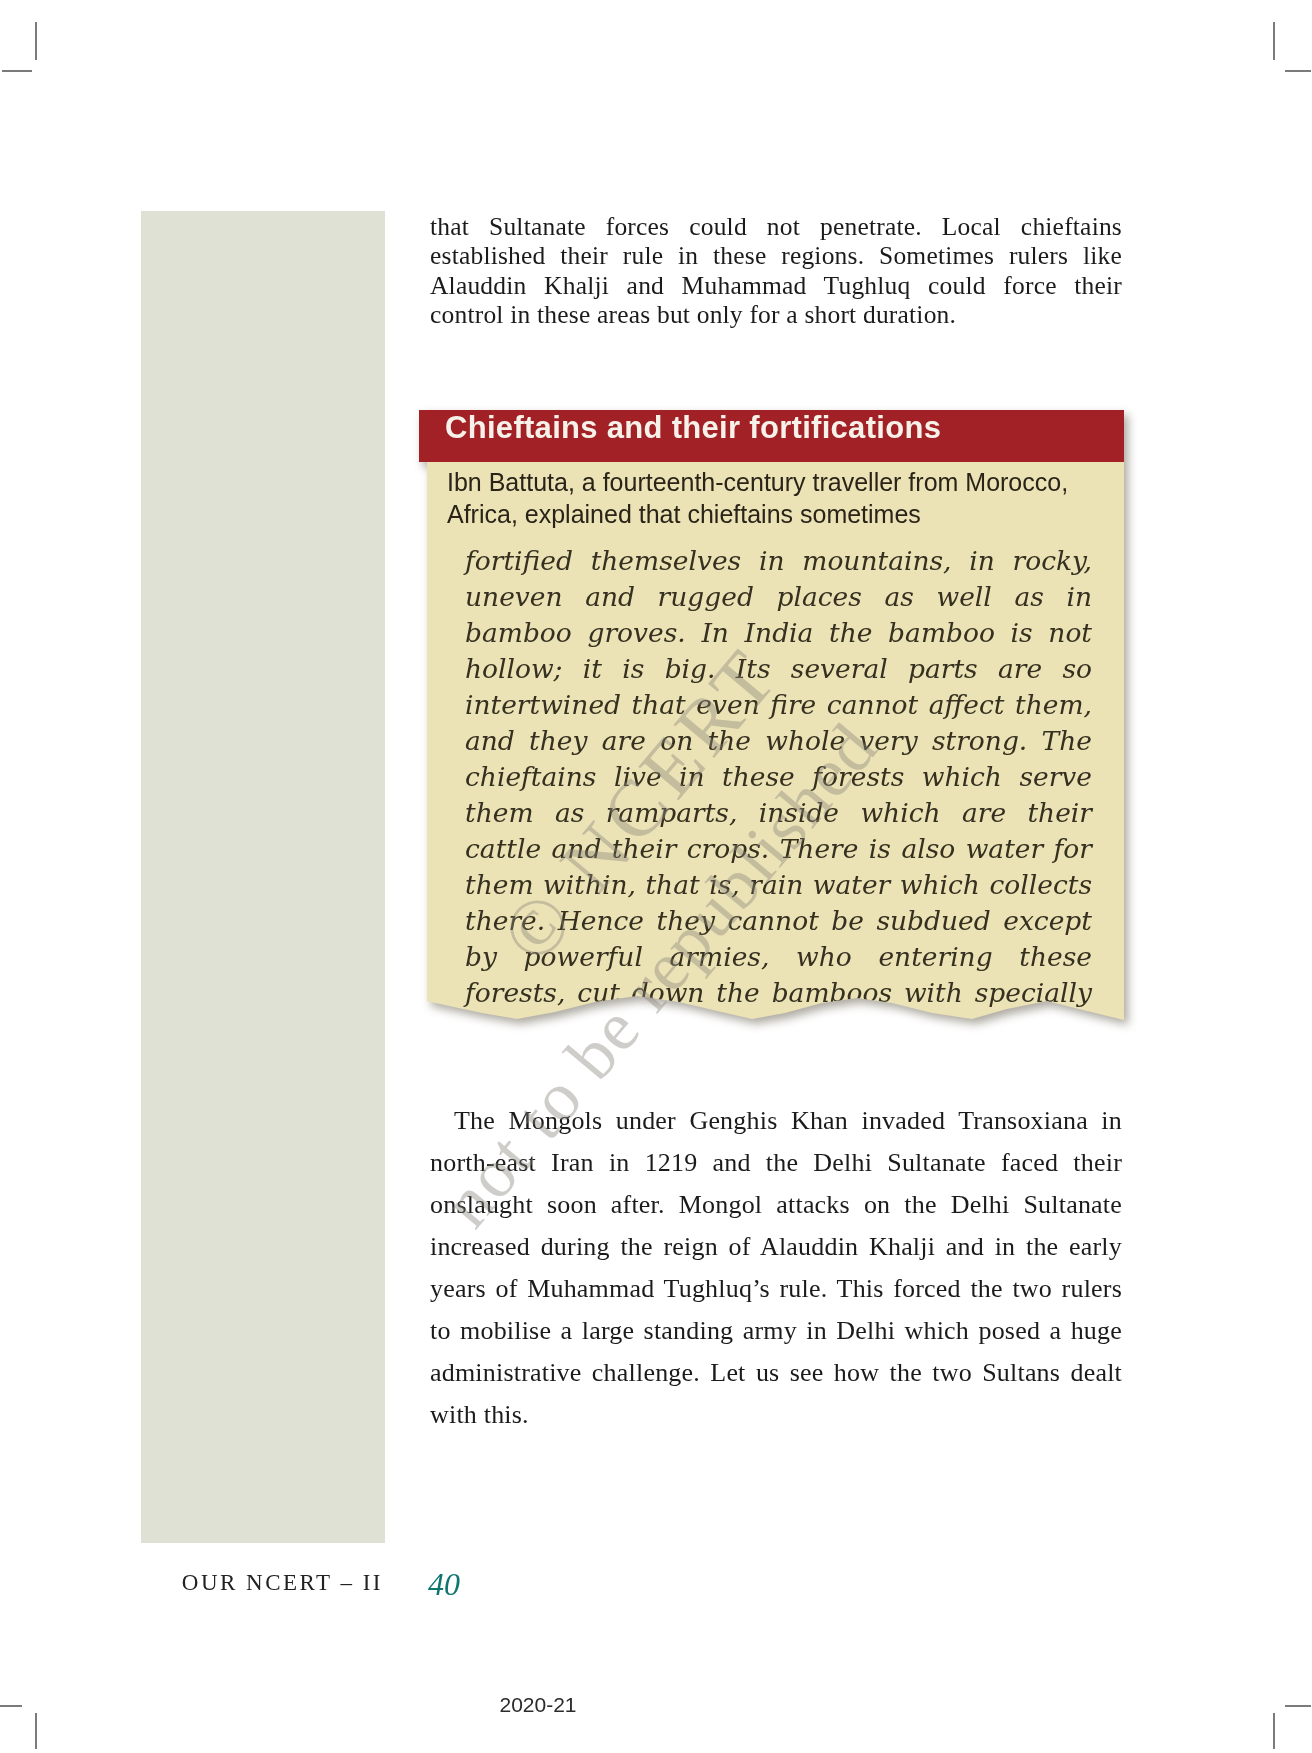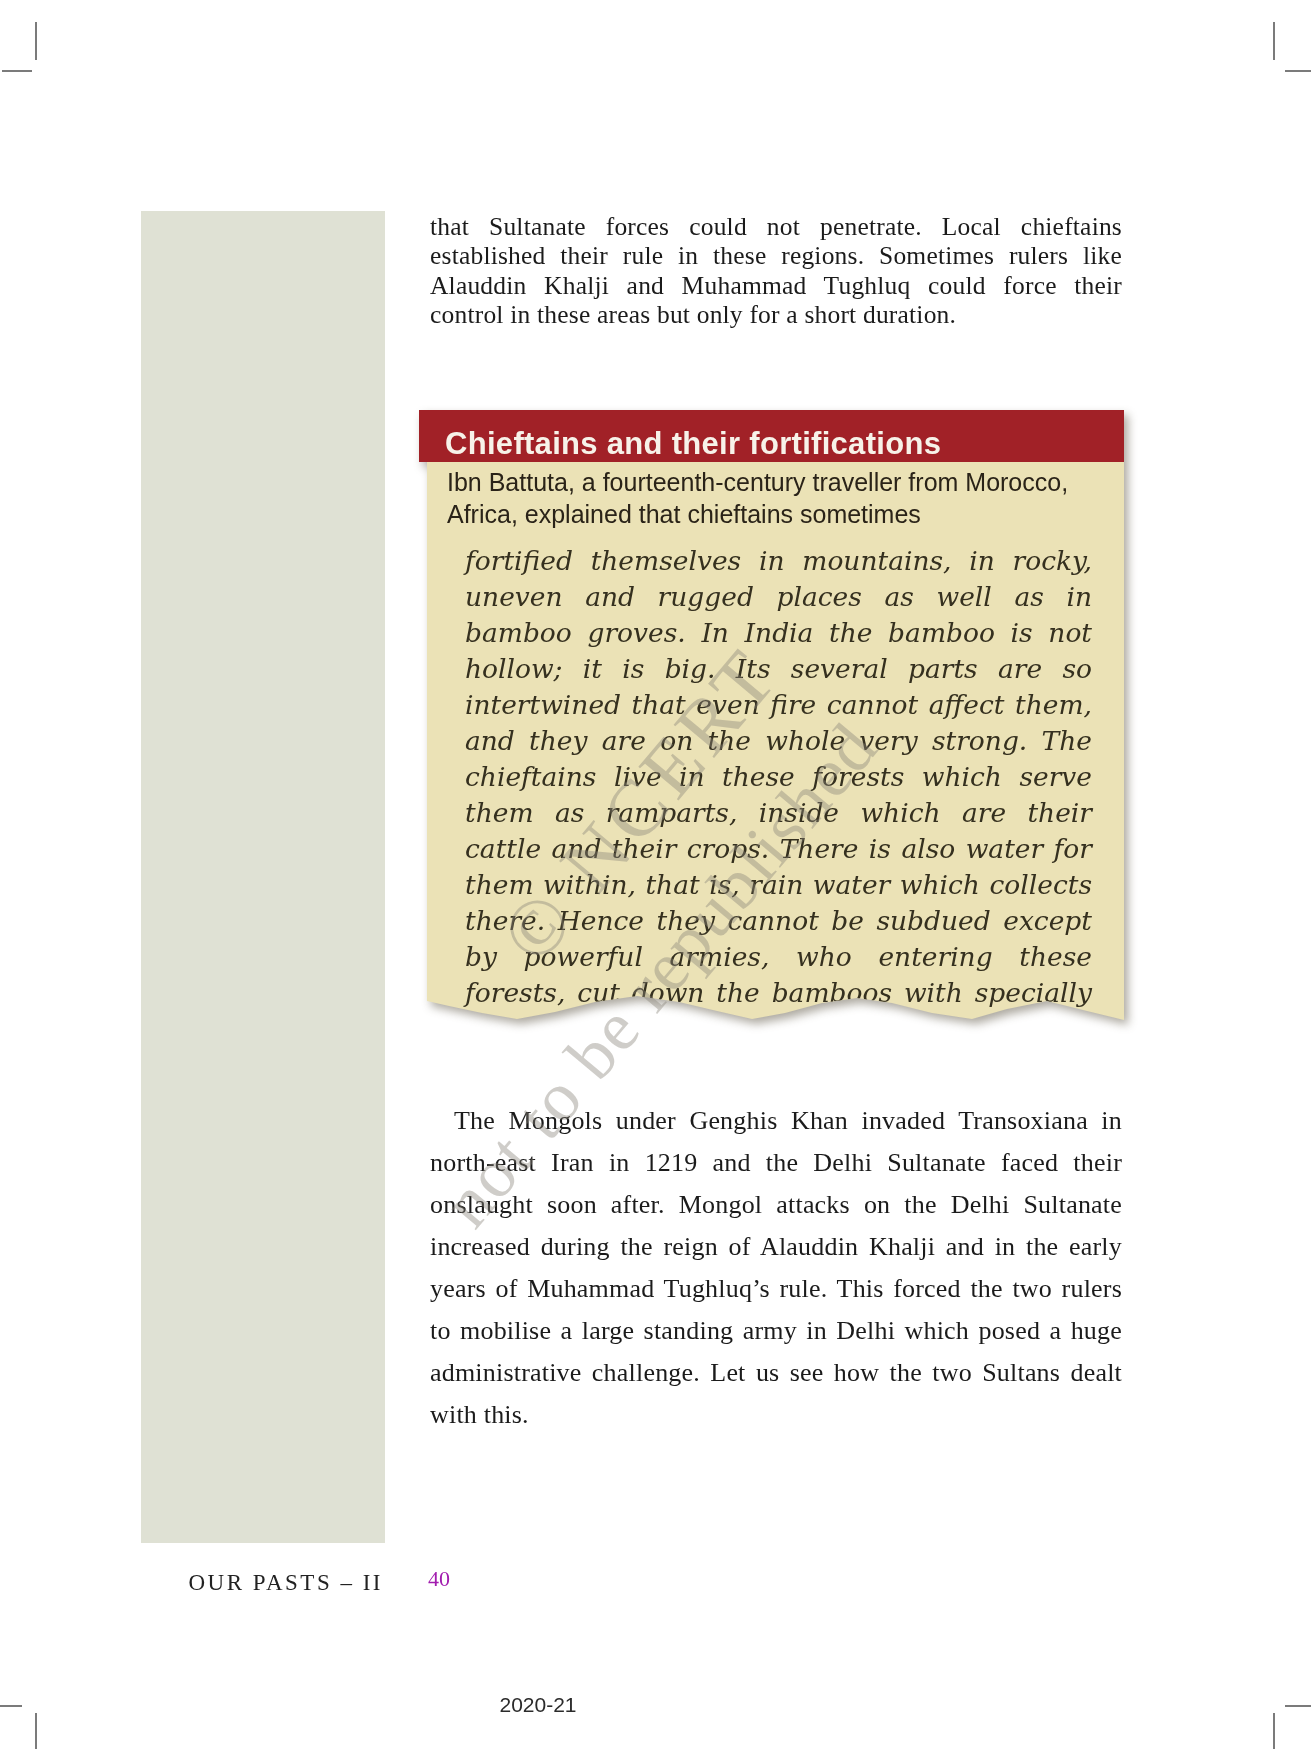--- a/index.html
+++ b/index.html
@@ -25,21 +25,21 @@
   }
   #para-top{top:200px;}
   #para-mongols{top:1088px;line-height:42px;font-size:26px;text-indent:24px;}
   
   #panel{
     position:absolute;left:419px;top:410px;width:705px;
     filter:drop-shadow(4px 5px 5px rgba(74,64,44,.45));
   }
   #panel-header{
     width:705px;height:52px;background:#a12127;
-    display:flex;align-items:flex-end;
+    display:flex;align-items:flex-start;
     font-family:"Liberation Sans", sans-serif;
     font-weight:bold;font-size:31px;color:#f7f2e9;
     padding-left:26px;box-sizing:border-box;letter-spacing:.3px;
   }
   #panel-body{
     margin-left:8px;width:697px;height:564px;background:#ebe2b6;
     box-sizing:border-box;padding:4px 16px 0 20px;
     clip-path:polygon(0 0,697px 0,697px 558px,660px 549px,620px 539px,580px 547px,
       545px 557px,505px 551px,465px 541px,430px 536px,395px 541px,358px 551px,
       325px 557px,290px 549px,252px 540px,210px 534px,168px 540px,128px 550px,
@@ -87,21 +87,21 @@
     transform:translate(-50%,-50%) rotate(-50deg);
   }
   
   #footer-book{
     position:absolute;left:141px;top:1570px;width:242px;text-align:right;
     font-variant:small-caps;letter-spacing:2.5px;
     font-size:23px;color:#222;
   }
   #footer-pagenum{
     position:absolute;left:428px;top:1566px;
-    font-size:22px;color:#a21caf;
+    font-size:32px;color:#0f766e;font-style:italic;
   }
   #footer-year{
     position:absolute;left:0;top:1693px;width:1076px;text-align:center;
     font-family:"Liberation Sans", sans-serif;
     font-size:21px;color:#2b2b2b;
   }
 </style>
 </head>
 <body>
 
@@ -131,21 +131,21 @@
         <div id="question-icon">
           <span>?</span>
         </div>
         <div id="question-text">Describe the ways in which the chieftains arranged for their defence.</div>
       </div>
     </div>
   </div>
 
   <p class="body-para" id="para-mongols">The Mongols under Genghis Khan invaded Transoxiana in north-east Iran in 1219 and the Delhi Sultanate faced their onslaught soon after. Mongol attacks on the Delhi Sultanate increased during the reign of Alauddin Khalji and in the early years of Muhammad Tughluq’s rule. This forced the two rulers to mobilise a large standing army in Delhi which posed a huge administrative challenge. Let us see how the two Sultans dealt with this.</p>
 
-  <div id="footer-book">OUR PASTS – II</div>
+  <div id="footer-book">OUR NCERT – II</div>
   <div id="footer-pagenum">40</div>
   <div id="footer-year">2020-21</div>
 
   <div id="watermark">
     <div class="wm-line" id="wm-line1">© NCERT</div>
     <div class="wm-line" id="wm-line2">not to be republished</div>
   </div>
 
 </div>
 

